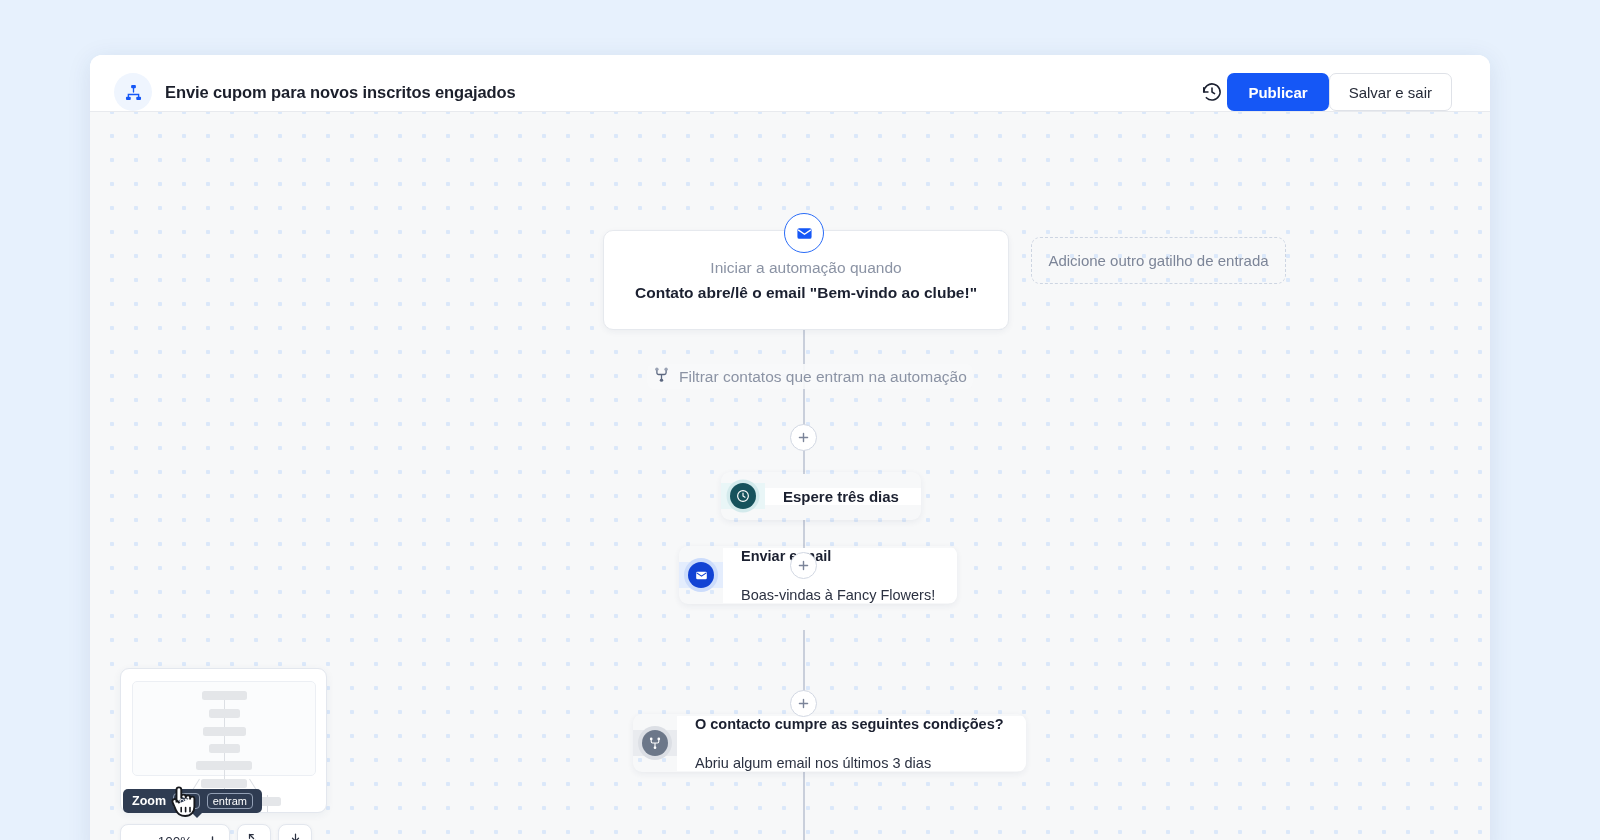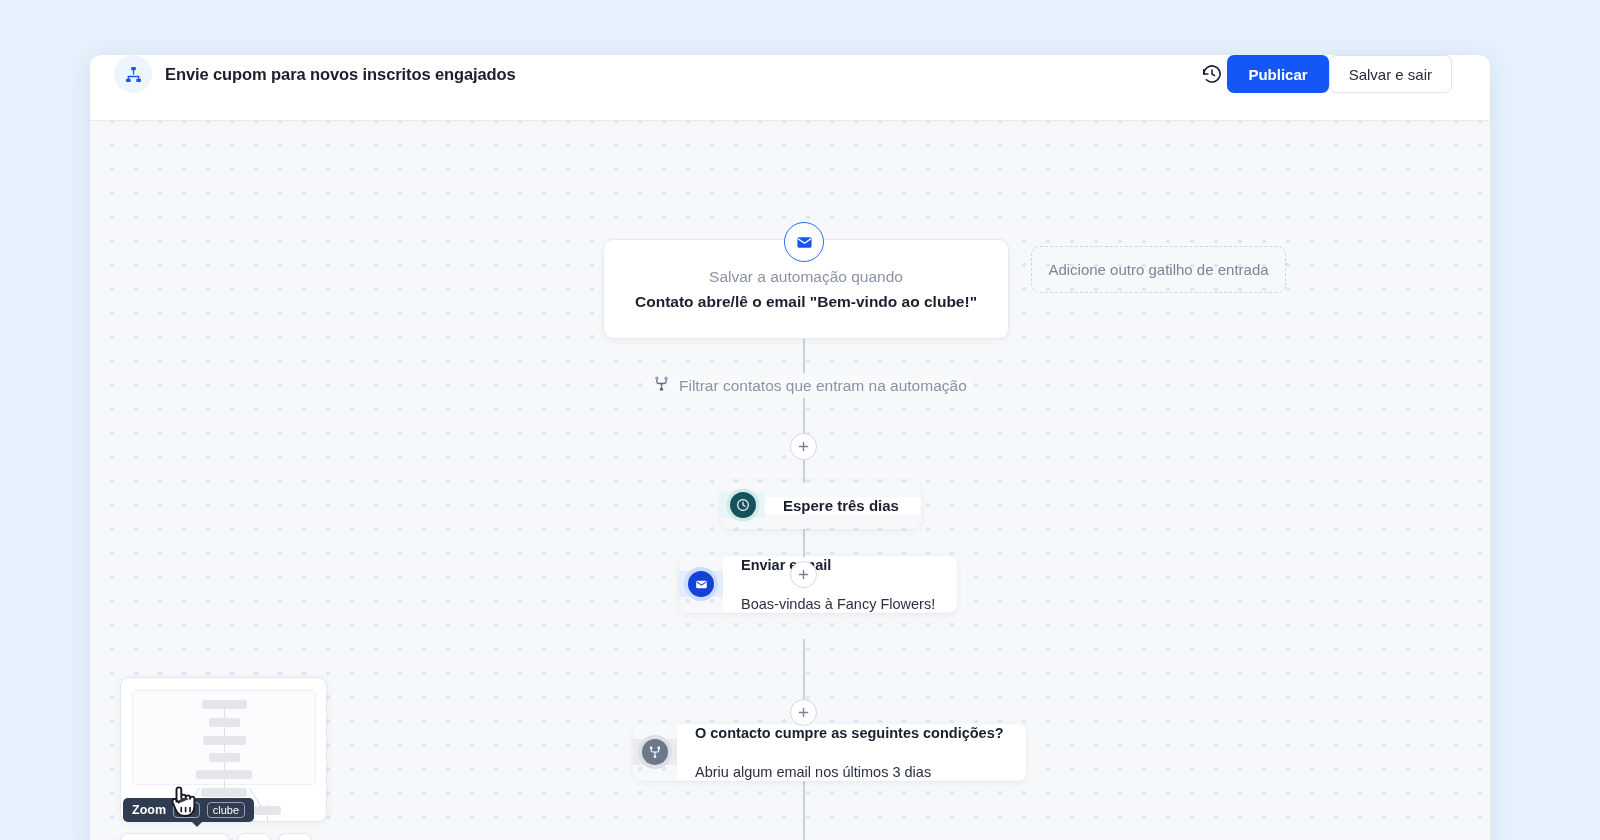--- a/index.html
+++ b/index.html
@@ -28,25 +28,25 @@
     height: 800px;
     background: #ffffff;
     border-radius: 12px 12px 0 0;
     overflow: hidden;
     box-shadow: 0 4px 24px rgba(30, 60, 110, 0.10);
   }
 
   
   .header {
     position: relative;
-    height: 66px;
+    height: 57px;
     background: #ffffff;
     border-bottom: 1px solid #e8eaee;
     display: flex;
-    align-items: flex-start;
+    align-items: flex-end;
     padding: 0 38px 0 24px;
   }
 
   .header-left {
     display: flex;
     align-items: center;
     gap: 13px;
     flex: 1;
     min-width: 0;
   }
@@ -490,21 +490,21 @@
       <div class="vline" style="left:713px; top:218px; height:45px;"></div>
       <div class="vline" style="left:713px; top:268px; height:47px;"></div>
       <div class="vline" style="left:713px; top:338px; height:24px;"></div>
       <div class="vline" style="left:713px; top:408px; height:35px;"></div>
       <div class="vline" style="left:713px; top:466px; height:24px;"></div>
       <div class="vline" style="left:713px; top:518px; height:63px;"></div>
       <div class="vline" style="left:713px; top:604px; height:22px;"></div>
       <div class="vline" style="left:713px; top:660px; height:84px;"></div>
 
       <div class="trigger-card">
-        <div class="trigger-sub">Salvar a automação quando</div>
+        <div class="trigger-sub">Iniciar a automação quando</div>
         <div class="trigger-main">Contato abre/lê o email "Bem-vindo ao clube!"</div>
       </div>
 
       <div class="trigger-icon">
         <svg width="17" height="17" viewBox="0 0 24 24" fill="none">
           <rect x="2" y="4.5" width="20" height="15" rx="2.6" fill="#1557f6"></rect>
           <path d="M3.6 7.2 12 13l8.4-5.8" stroke="#ffffff" stroke-width="1.9" stroke-linecap="round" stroke-linejoin="round"></path>
         </svg>
       </div>
 
@@ -597,21 +597,21 @@
         <div class="mm-node" style="left:82px; top:58px; width:43px;"></div>
         <div class="mm-node" style="left:88px; top:75px; width:31px;"></div>
         <div class="mm-node" style="left:75px; top:92px; width:56px;"></div>
         <div class="mm-node" style="left:80px; top:110px; width:46px;"></div>
         <div class="mm-node" style="left:130px; top:128px; width:30px;"></div>
       </div>
 
       <div class="zoom-tooltip">
         <span class="zt-label">Zoom</span>
         <span class="kbd">ctrl</span>
-        <span class="kbd">clube</span>
+        <span class="kbd">entram</span>
       </div>
 
       <div class="zoom-bar">
         <div class="zoom-group">
           <button class="zg-btn">
             <svg width="15" height="15" viewBox="0 0 24 24">
                 <path d="M4.5 12h15" stroke="#2b3141" stroke-width="2.2" stroke-linecap="round"></path>
               </svg>
           </button>
           <span class="zoom-value">100%</span>

